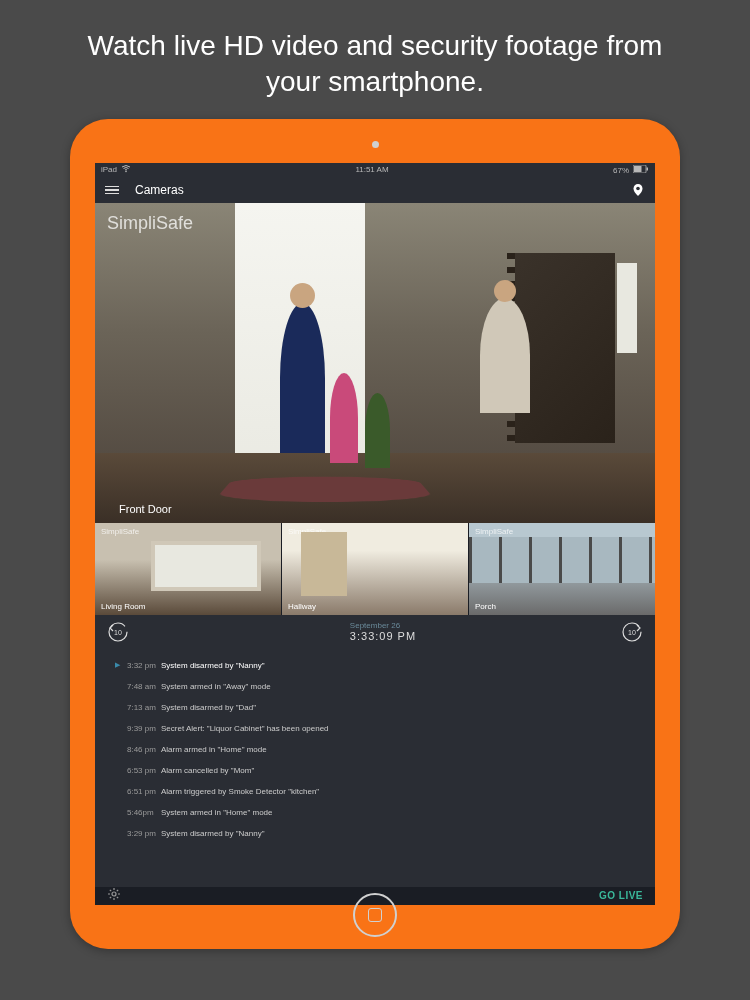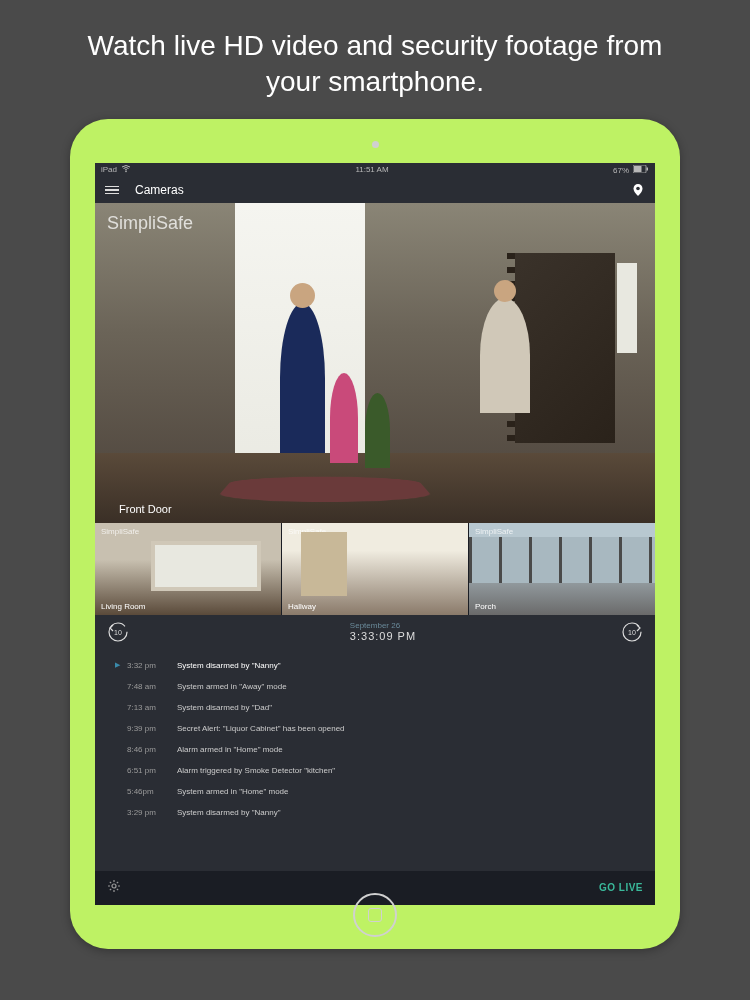--- a/index.html
+++ b/index.html
@@ -16,21 +16,21 @@
   color: #fff;
   font-size: 28px;
   font-weight: 300;
   text-align: center;
   padding: 28px 60px 18px;
   line-height: 1.3;
 }
 .ipad {
   width: 610px;
   height: 830px;
-  background: #bef264;
+  background: #f97316;
   border-radius: 38px;
   position: relative;
   display: flex;
   flex-direction: column;
   align-items: center;
   box-shadow: 0 2px 10px rgba(0,0,0,0.3);
 }
 .ipad-camera {
   width: 7px; height: 7px; border-radius: 50%;
   background: #d0d0d0; position: absolute; top: 22px;
@@ -183,30 +183,30 @@
   padding: 6px 20px;
   color: #ccc;
   font-size: 8px;
 }
 .event-play {
   width: 12px;
   color: #3a8aaa;
   font-size: 7px;
 }
 .event-time {
-  width: 50px;
+  width: 34px;
   color: #9a9a9a;
 }
 .event-msg {
   color: #ccc;
 }
 .event-row.active .event-msg { color: #fff; }
 
 .bottom-bar {
-  height: 34px;
+  height: 18px;
   background: #1a1d24;
   display: flex;
   align-items: center;
   justify-content: space-between;
   padding: 0 12px;
 }
 .gear-icon { color: #9a9a9a; cursor: pointer; }
 .go-live {
   color: #3ab89a;
   font-size: 10px;
@@ -336,20 +336,25 @@
           <span class="event-time">9:39 pm</span>
           <span class="event-msg">Secret Alert: "Liquor Cabinet" has been opened</span>
         </div>
         <div class="event-row">
           <span class="event-play"></span>
           <span class="event-time">8:46 pm</span>
           <span class="event-msg">Alarm armed in "Home" mode</span>
         </div>
         <div class="event-row">
           <span class="event-play"></span>
+          <span class="event-time">6:53 pm</span>
+          <span class="event-msg">Alarm cancelled by "Mom"</span>
+        </div>
+        <div class="event-row">
+          <span class="event-play"></span>
           <span class="event-time">6:51 pm</span>
           <span class="event-msg">Alarm triggered by Smoke Detector "kitchen"</span>
         </div>
         <div class="event-row">
           <span class="event-play"></span>
           <span class="event-time">5:46pm</span>
           <span class="event-msg">System armed in "Home" mode</span>
         </div>
         <div class="event-row">
           <span class="event-play"></span>

